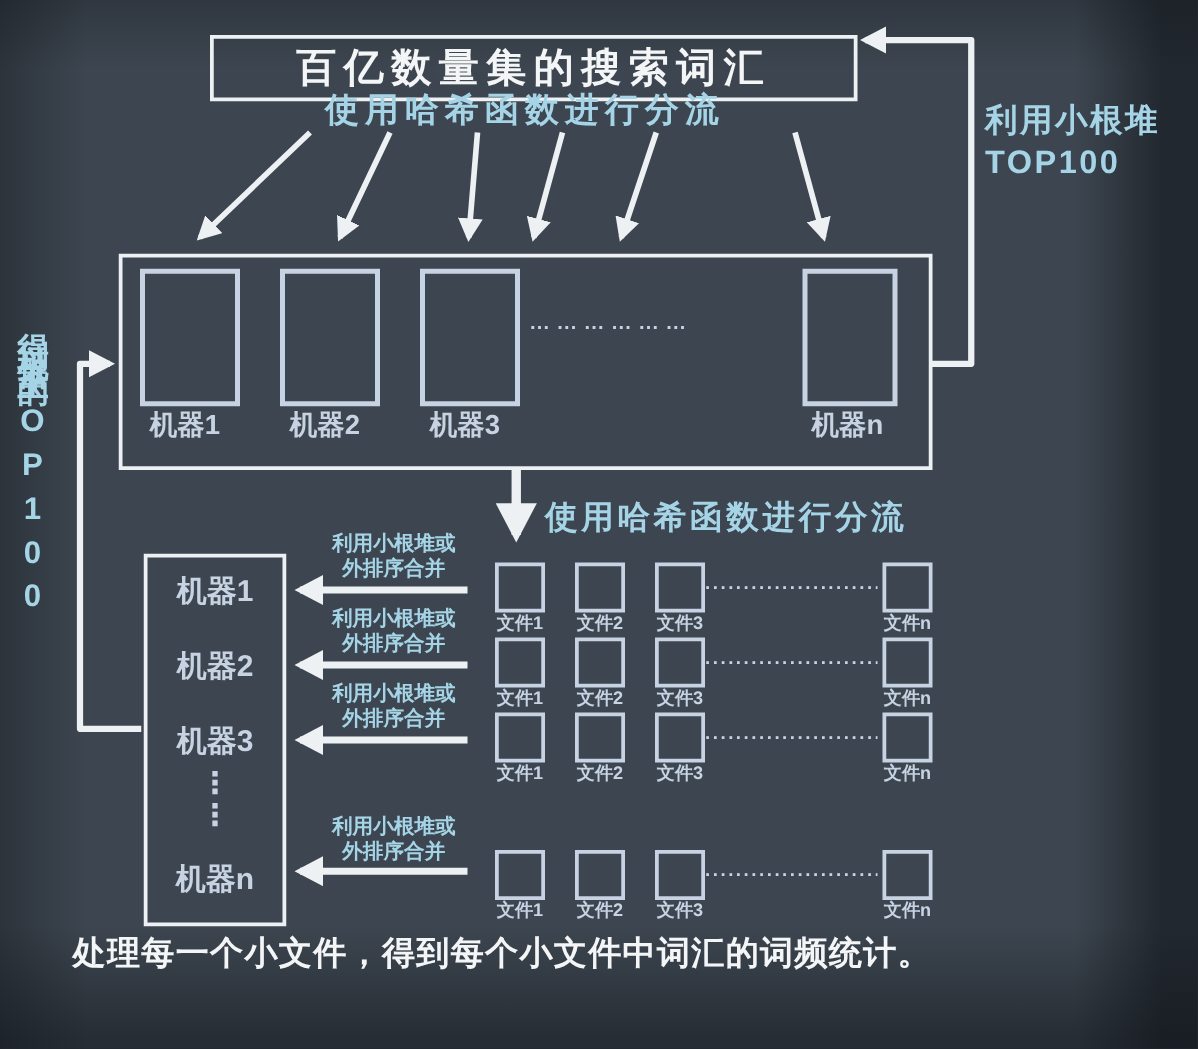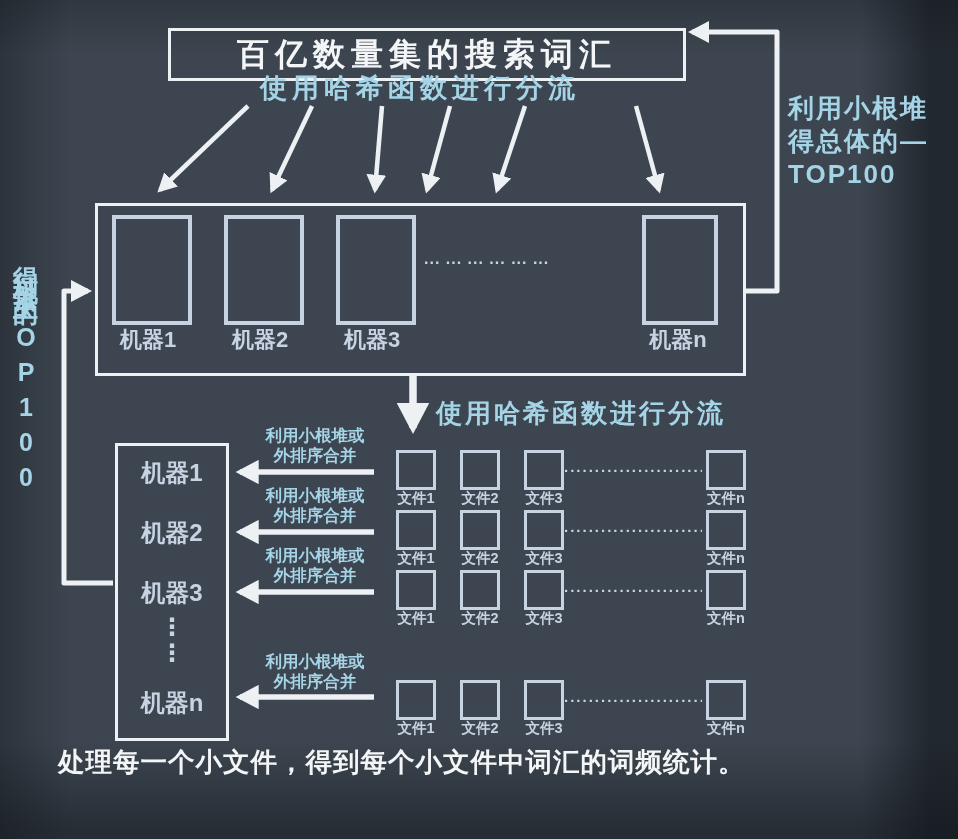--- a/index.html
+++ b/index.html
@@ -21,21 +21,21 @@
   .title-box{
     left:168px;top:28px;width:512px;height:47px;
     border:3px solid #eef1f4;
     display:flex;align-items:center;justify-content:center;
     font-size:32px;font-weight:bold;letter-spacing:6px;color:#f3f5f7;
   }
   .cyan{color:#a5d4e6;font-weight:bold;}
   .hash-top{left:222px;top:70px;width:396px;text-align:center;font-size:27px;letter-spacing:5px;}
   .hash-mid{left:436px;top:396px;width:320px;font-size:26px;letter-spacing:3px;}
 
-  .right-note{left:788px;top:92px;width:170px;font-size:26px;line-height:33px;}
+  .right-note{left:788px;top:80px;width:170px;font-size:26px;line-height:33px;}
   .right-note .tline{letter-spacing:2px;}
   .left-note{
     left:10px;top:246px;
     writing-mode:vertical-lr;text-orientation:upright;
     font-size:25px;letter-spacing:7px;
   }
 
   .big-box{
     left:95px;top:203px;width:645px;height:167px;
     border:3px solid #eef1f4;
@@ -119,21 +119,20 @@
   </svg>
 
   <div class="abs layer2 title-box">
     <span>百亿数量集的搜索词汇</span>
   </div>
 
   <div class="abs layer2 cyan hash-top">使用哈希函数进行分流</div>
 
   <div class="abs layer2 cyan right-note">
     <div class="tline">利用小根堆</div>
-    <div class="tline">得总体的—</div>
     <div class="tline">TOP100</div>
   </div>
 
   <div class="abs layer2 cyan left-note">得到机器上的TOP100</div>
 
   <div class="abs layer2 big-box">
     <div class="m-box" style="left:14px;"></div>
     <div class="m-label" style="left:10px;">机器1</div>
     <div class="m-box" style="left:126px;"></div>
     <div class="m-label" style="left:122px;">机器2</div>

